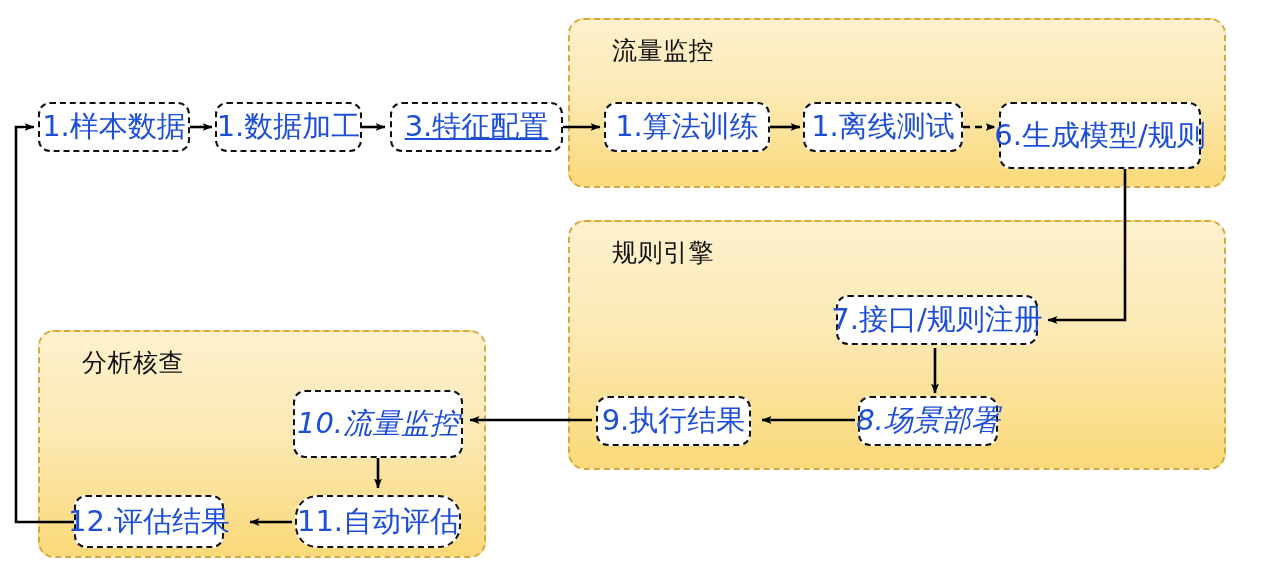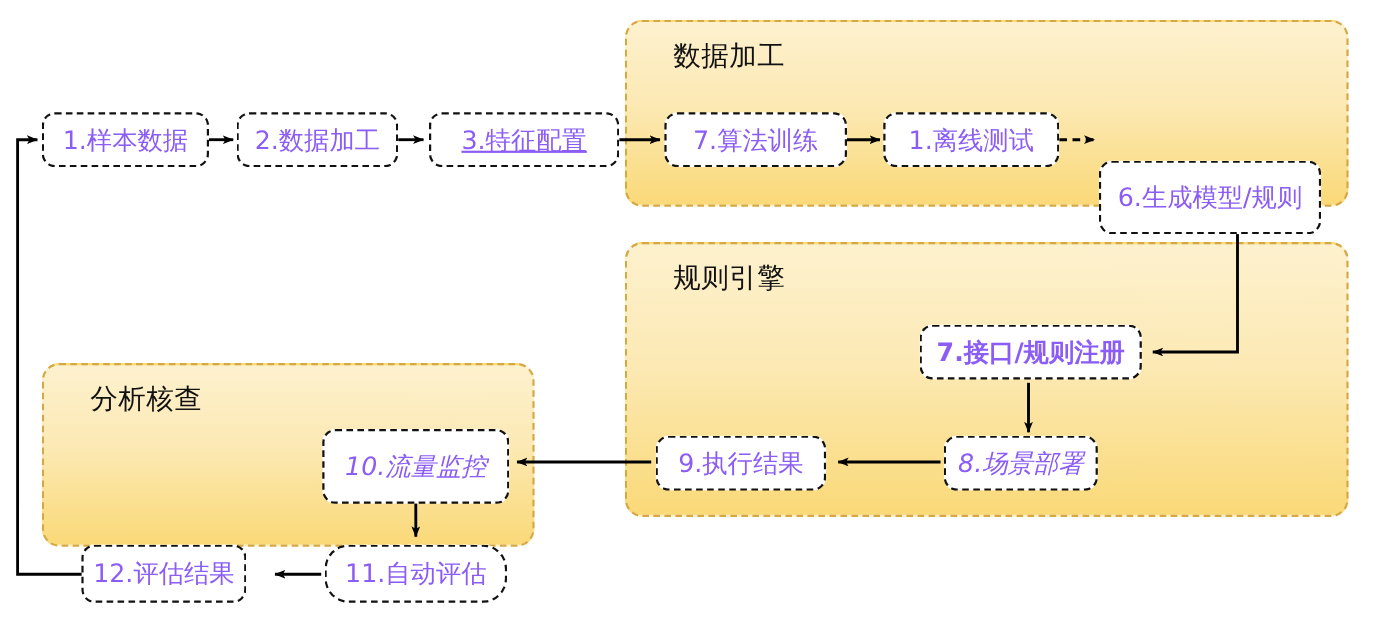--- a/index.html
+++ b/index.html
@@ -35,22 +35,22 @@
   
   .node {
     position: absolute;
     border: 2.5px dashed #111111;
     border-radius: 12px;
     background: #FFFFFF;
     box-sizing: border-box;
     display: flex;
     align-items: center;
     justify-content: center;
-    font-size: 23px;
-    color: #8b5cf6;
+    font-size: 29px;
+    color: #1d4ed8;
     white-space: nowrap;
     padding: 0 6px;
   }
   
   .svg-layer {
     position: absolute;
     left: 0;
     top: 0;
     width: 1266px;
     height: 576px;
@@ -68,28 +68,28 @@
     fill: none;
     stroke-dasharray: 7 5;
   }
 </style>
 </head>
 <body>
 
 <div id="canvas">
 
   <div class="group" style="left:568px; top:18px; width:658px; height:170px;">
-    <div class="group-title">数据加工</div>
+    <div class="group-title">流量监控</div>
   </div>
 
-  <div class="group" style="left:568px; top:220px; width:658px; height:250px;">
+  <div class="group" style="left:568px; top:220px; width:658px; height:250px;border-radius:17px;">
     <div class="group-title">规则引擎</div>
   </div>
 
-  <div class="group" style="left:38px; top:330px; width:448px; height:167px;font-family:Liberation Mono, monospace;">
+  <div class="group" style="left:38px; top:330px; width:448px; height:228px;font-family:Liberation Mono, monospace;">
     <div class="group-title">分析核查</div>
   </div>
 
   <svg class="svg-layer">
     <defs>
       <marker id="arrow" markerWidth="11" markerHeight="11" refX="9.5" refY="4" orient="auto" markerUnits="userSpaceOnUse">
         <path d="M0,0 L10,4 L0,8 L2.4,4 z" fill="#000000"></path>
       </marker>
     </defs>
 
@@ -116,40 +116,40 @@
     <path class="edge" d="M 378,443 L 378,488" marker-end="url(#arrow)"></path>
 
     <path class="edge" d="M 292,522 L 250,522" marker-end="url(#arrow)"></path>
   </svg>
 
   <div class="node" style="left:38px;  top:102px; width:152px; height:50px;">
     <span>1.样本数据</span>
   </div>
 
   <div class="node" style="left:215px; top:102px; width:147px; height:50px;">
-    <span>2.数据加工</span>
+    <span>1.数据加工</span>
   </div>
 
   <div class="node" style="left:390px; top:102px; width:173px; height:50px;text-decoration:underline;">
     <span>3.特征配置</span>
   </div>
 
   <div class="node" style="left:604px; top:102px; width:166px; height:50px;">
-    <span>7.算法训练</span>
+    <span>1.算法训练</span>
   </div>
 
   <div class="node" style="left:803px; top:102px; width:160px; height:50px;">
     <span>1.离线测试</span>
   </div>
 
-  <div class="node" style="left:999px; top:102px; width:202px; height:67px;margin-top:44px;">
+  <div class="node" style="left:999px; top:102px; width:202px; height:67px;">
     <span>6.生成模型/规则</span>
   </div>
 
-  <div class="node" style="left:836px; top:295px; width:202px; height:50px;font-weight:bold;">
+  <div class="node" style="left:836px; top:295px; width:202px; height:50px;">
     <span>7.接口/规则注册</span>
   </div>
 
   <div class="node" style="left:858px; top:396px; width:140px; height:50px;font-style:italic;">
     <span>8.场景部署</span>
   </div>
 
   <div class="node" style="left:596px; top:396px; width:155px; height:50px;text-align:center;">
     <span>9.执行结果</span>
   </div>

